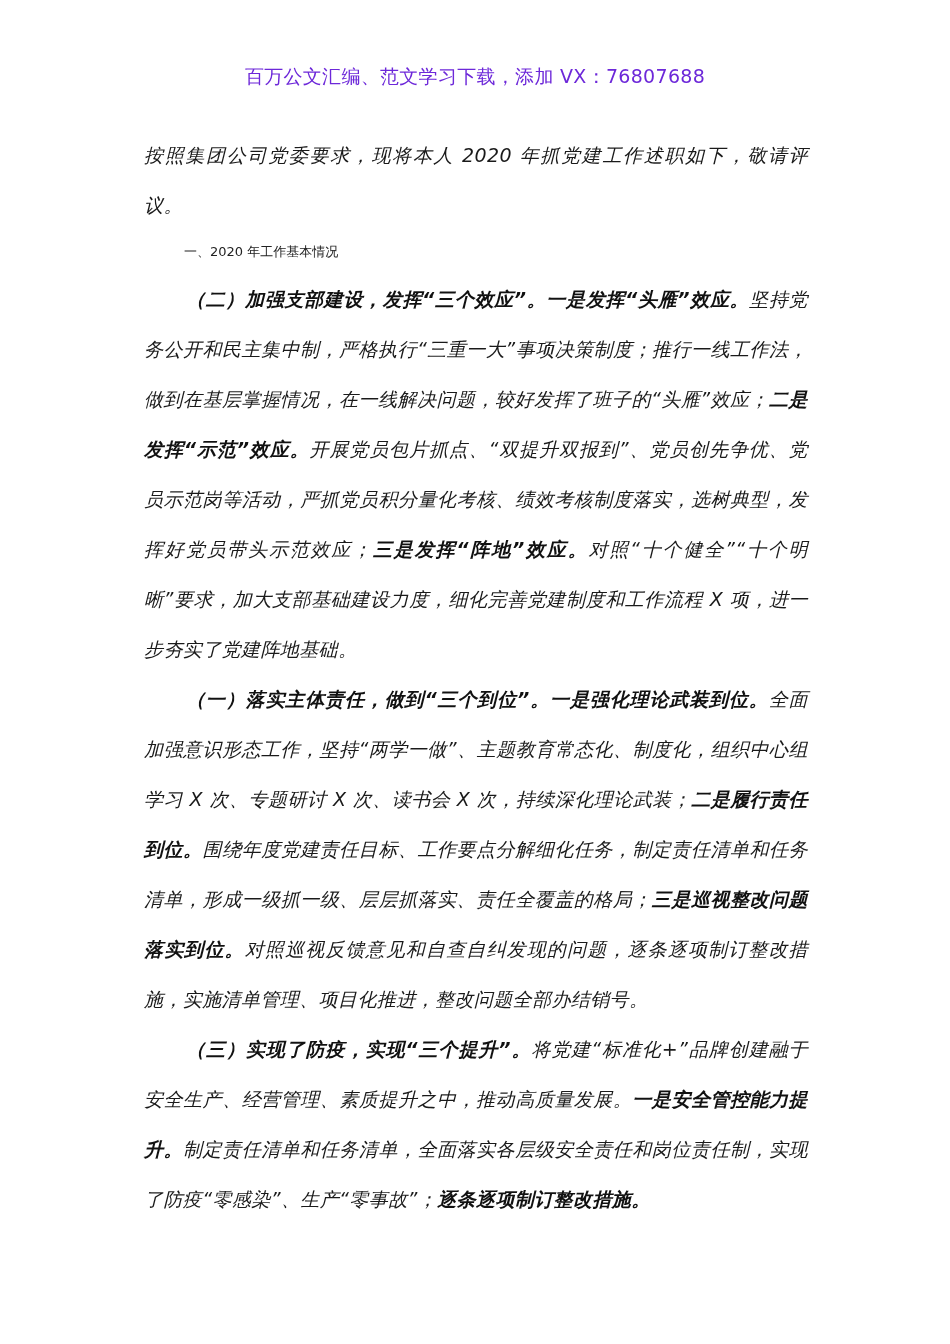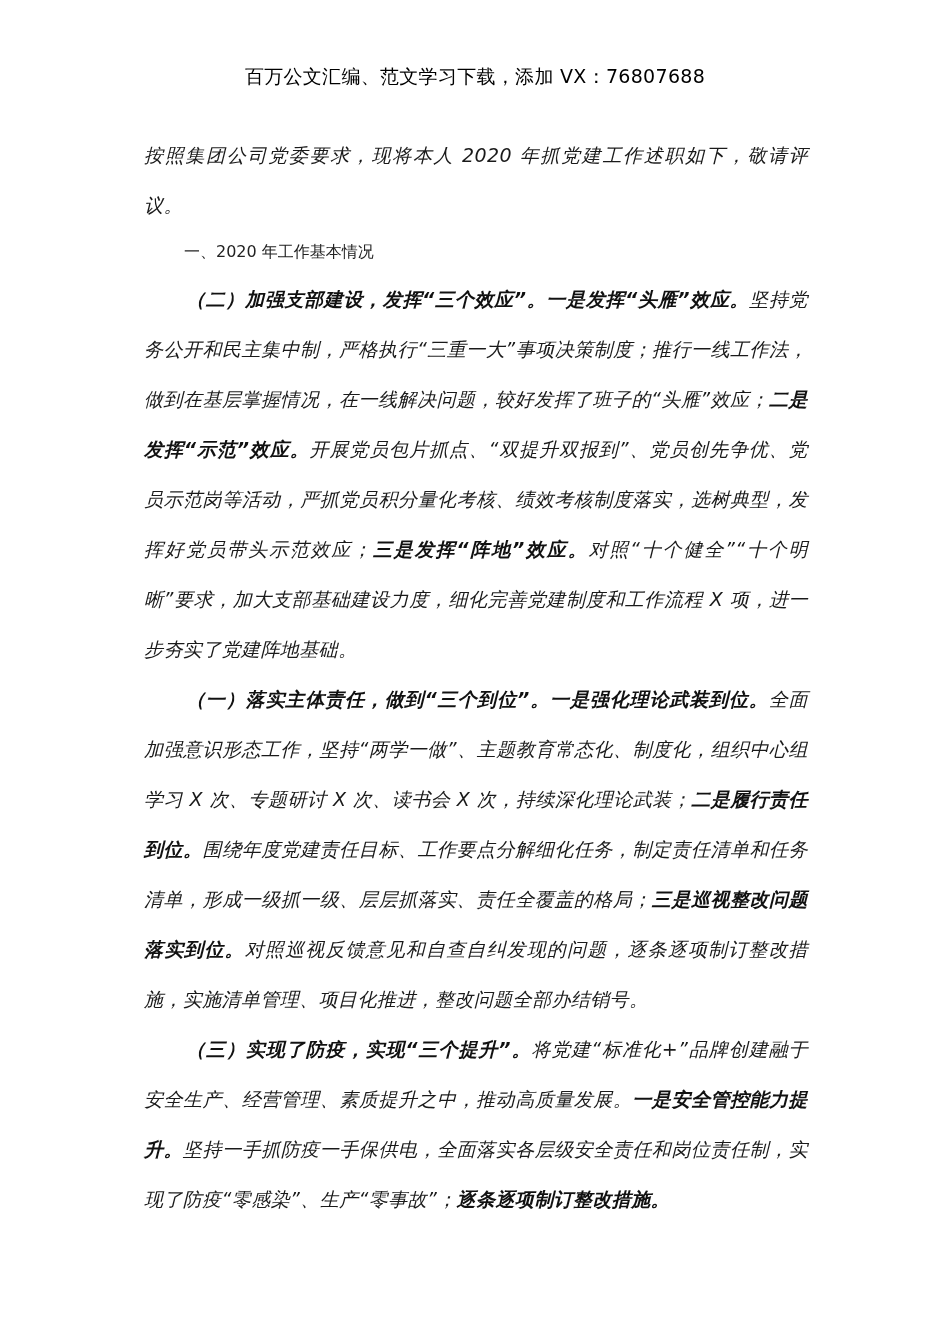--- a/index.html
+++ b/index.html
@@ -1,32 +1,32 @@
 <!DOCTYPE html>
 <html><head>
 <meta charset="utf-8">
 <style>
   html, body { margin: 0; padding: 0; background: #ffffff; }
   body { width: 950px; height: 1344px; position: relative; overflow: hidden;
          font-family: "DejaVu Sans", "Liberation Sans", sans-serif; color: #1a1a1a; }
   .header { position: absolute; top: 64px; left: 0; width: 950px; text-align: center;
-            font-size: 19px; color: #000000; letter-spacing: 0.3px; }
+            font-size: 19px; color: #6d28d9; letter-spacing: 0.3px; }
   .page { position: absolute; left: 144px; top: 130px; width: 664px; }
   .para { font-size: 19px; line-height: 50px; margin: 0; text-align: justify; letter-spacing: 0.4px; font-style: italic; }
   .para.indent { text-indent: 42px; }
-  .section-title { font-size: 16px; line-height: 44px; margin: 0; padding-left: 40px; color: #222; }
+  .section-title { font-size: 13px; line-height: 44px; margin: 0; padding-left: 40px; color: #222; }
   b { font-weight: bold; color: #111; }
 </style>
 </head>
 <body>
 
 <div class="header">百万公文汇编、范文学习下载，添加 VX：76807688</div>
 
 <div class="page">
   <p class="para">按照集团公司党委要求，现将本人 2020 年抓党建工作述职如下，敬请评议。</p>
   <p class="section-title">一、2020 年工作基本情况</p>
 
   <p class="para indent"><b>（二）加强支部建设，发挥“三个效应”。一是发挥“头雁”效应。</b><span>坚持党务公开和民主集中制，严格执行“三重一大”事项决策制度；推行一线工作法，做到在基层掌握情况，在一线解决问题，较好发挥了班子的“头雁”效应；</span><b>二是发挥“示范”效应。</b><span>开展党员包片抓点、“双提升双报到”、党员创先争优、党员示范岗等活动，严抓党员积分量化考核、绩效考核制度落实，选树典型，发挥好党员带头示范效应；</span><b>三是发挥“阵地”效应。</b><span>对照“十个健全”“十个明晰”要求，加大支部基础建设力度，细化完善党建制度和工作流程 X 项，进一步夯实了党建阵地基础。</span></p>
 
   <p class="para indent"><b>（一）落实主体责任，做到“三个到位”。一是强化理论武装到位。</b><span>全面加强意识形态工作，坚持“两学一做”、主题教育常态化、制度化，组织中心组学习 X 次、专题研讨 X 次、读书会 X 次，持续深化理论武装；</span><b>二是履行责任到位。</b><span>围绕年度党建责任目标、工作要点分解细化任务，制定责任清单和任务清单，形成一级抓一级、层层抓落实、责任全覆盖的格局；</span><b>三是巡视整改问题落实到位。</b><span>对照巡视反馈意见和自查自纠发现的问题，逐条逐项制订整改措施，实施清单管理、项目化推进，整改问题全部办结销号。</span></p>
 
-  <p class="para indent"><b>（三）实现了防疫，实现“三个提升”。</b><span>将党建“标准化+”品牌创建融于安全生产、经营管理、素质提升之中，推动高质量发展。</span><b>一是安全管控能力提升。</b><span>坚持一手抓防疫一手保供电，全面落实各层级安全责任和岗位责任制，实现了防疫“零感染”、生产“零事故”；</span><b>逐条逐项制订整改措施。</b></p>
+  <p class="para indent"><b>（三）实现了防疫，实现“三个提升”。</b><span>将党建“标准化+”品牌创建融于安全生产、经营管理、素质提升之中，推动高质量发展。</span><b>一是安全管控能力提升。</b><span>制定责任清单和任务清单，全面落实各层级安全责任和岗位责任制，实现了防疫“零感染”、生产“零事故”；</span><b>逐条逐项制订整改措施。</b></p>
 </div>
 
 </body></html>

